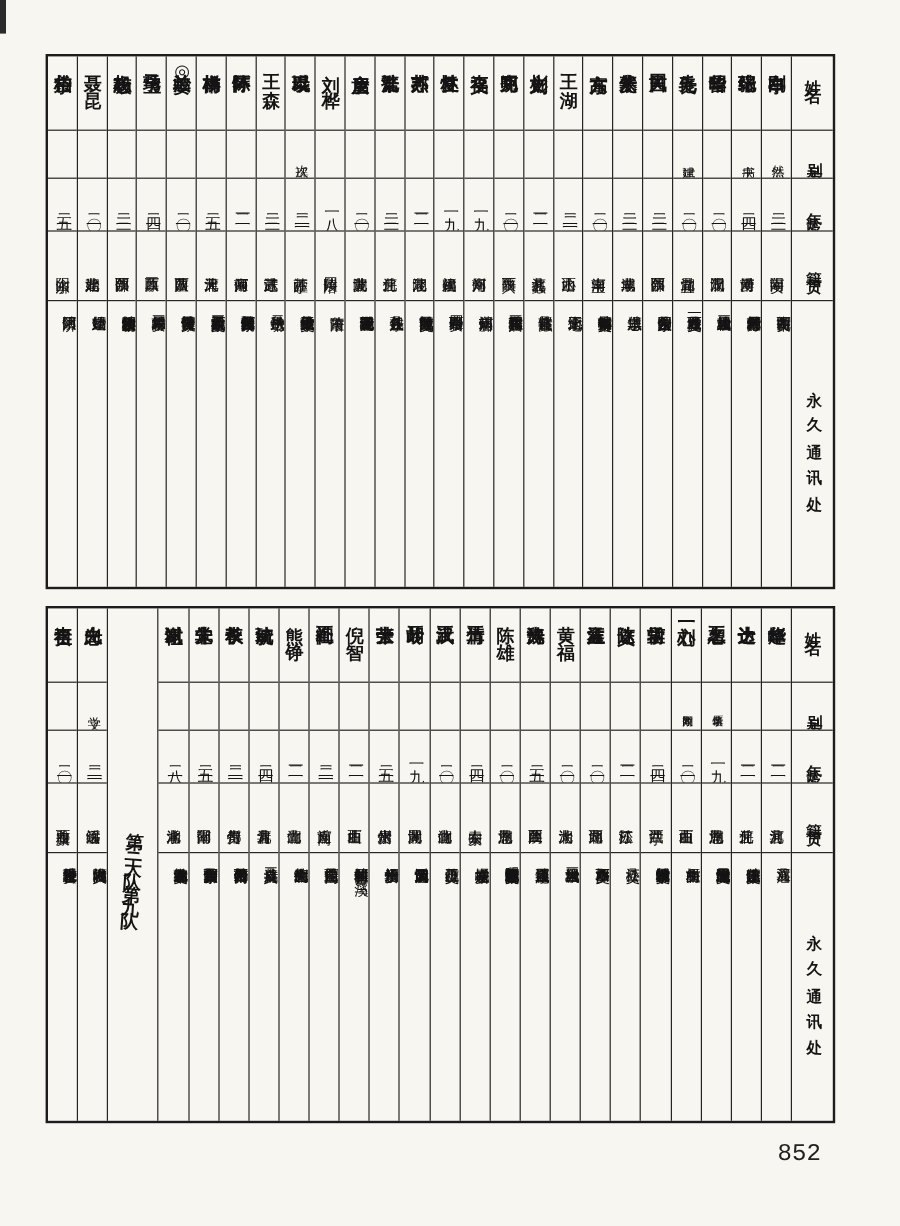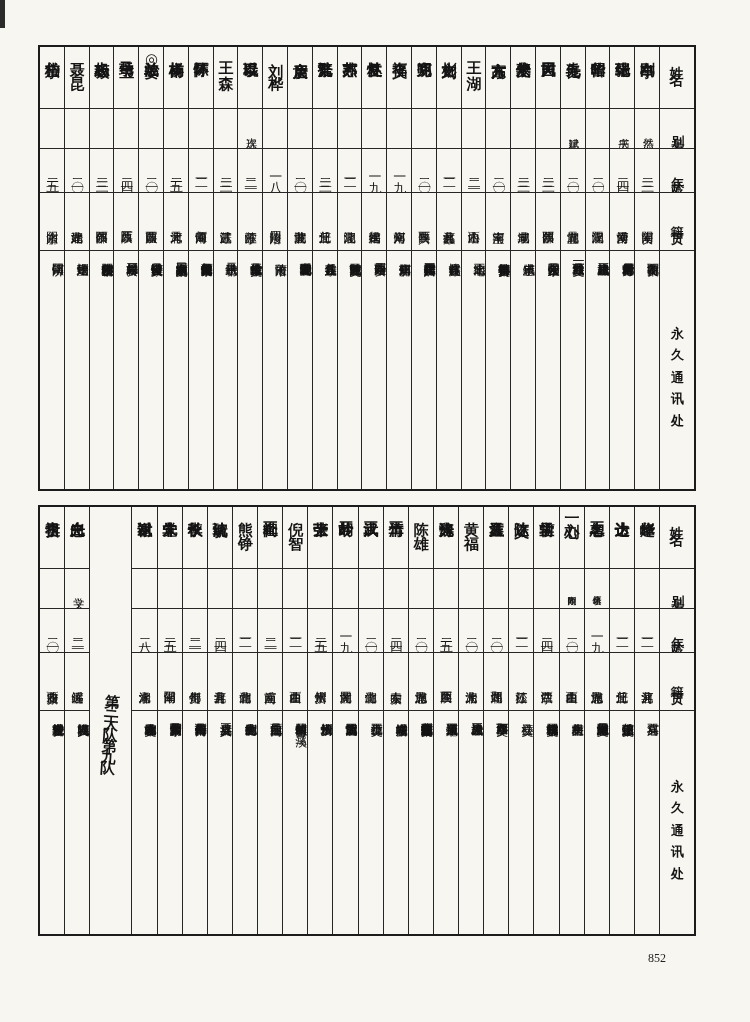--- a/index.html
+++ b/index.html
@@ -51,21 +51,21 @@
   .hcol .c-alias{font-size:13px;letter-spacing:4px;}
   .hcol .c-age{font-size:13px;letter-spacing:4px;}
   .hcol .c-native{font-size:13px;letter-spacing:6px;}
   .hcol .c-addr{display:flex;align-items:center;justify-content:center;padding:0;}
   .hcol .c-addr .vtxt{display:inline-block;width:auto;height:auto;
       font-size:13px;font-weight:bold;letter-spacing:22px;}
   .squad-label{font-weight:bold;font-size:15px;letter-spacing:11px;
       transform:rotate(4deg);}
   .page-number{
     position:absolute;left:648px;top:951px;
-    font-family:Liberation Serif, serif;font-size:12px;color:#222;
+    font-family:Liberation Mono, monospace;font-size:20px;color:#222;
   }
 </style>
 </head>
 <body>
 
 <div class="page">
   <div class="edge-mark"></div>
 
   <div class="roster roster-top" id="table-0">
       <div class="col hcol">

